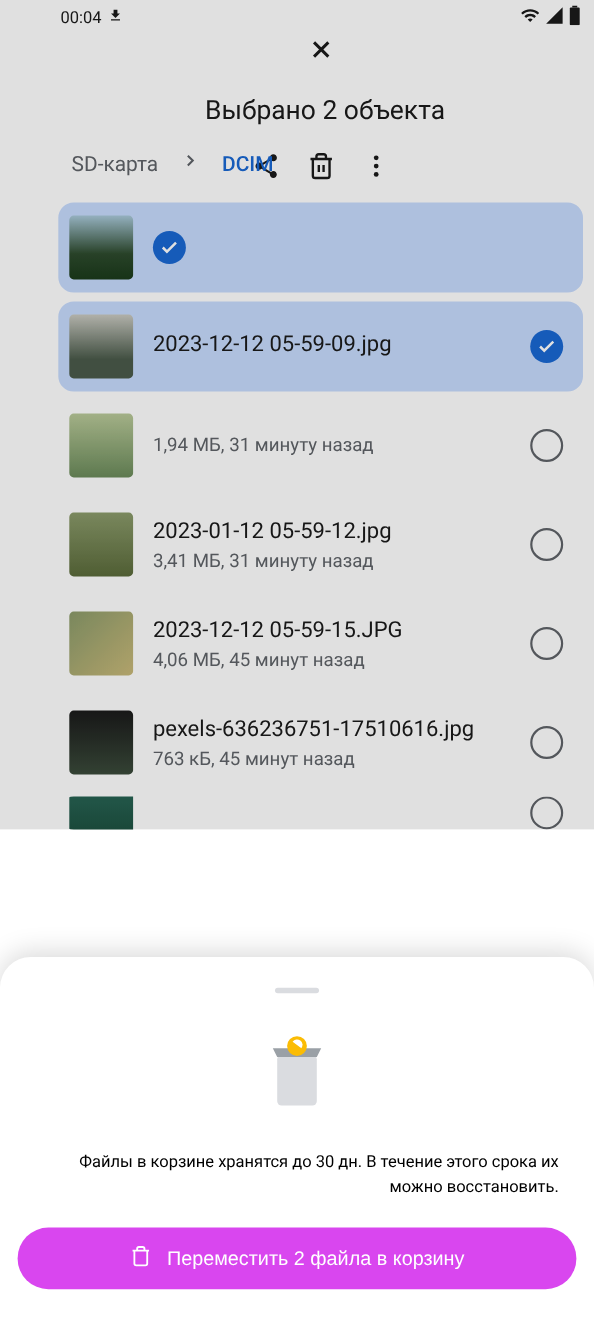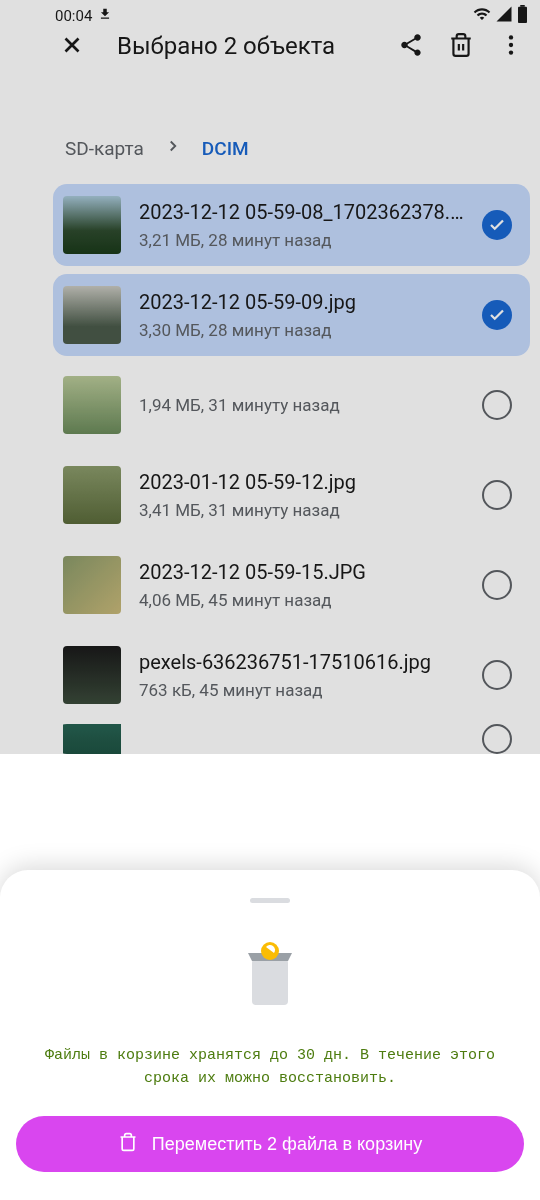--- a/index.html
+++ b/index.html
@@ -4,21 +4,21 @@
 <style>
   * { box-sizing: border-box; margin: 0; padding: 0; }
   html, body { width: 540px; height: 1200px; font-family: Roboto, -apple-system, sans-serif; background: #fff; overflow: hidden; }
   
   .dimmed { filter: brightness(0.88); background: #fff; padding-left: 43px; }
   
   .status-bar { height: 32px; display: flex; align-items: center; justify-content: space-between; padding: 0 12px; font-size: 15px; color: #1a1a1a; }
   .status-left { display: flex; align-items: center; gap: 6px; }
   .status-right { display: flex; align-items: center; gap: 4px; }
   
-  .toolbar { height: 80px; display: flex; align-items: flex-start; padding: 0 16px; gap: 24px; }
+  .toolbar { height: 80px; display: flex; align-items: center; padding: 0 16px; gap: 24px; flex-direction: column; }
   .toolbar-title { font-size: 24px; color: #1a1a1a; flex: 1; margin-left: 8px; }
   .toolbar-icons { display: flex; gap: 24px; align-items: center; }
   
   .breadcrumb { height: 72px; display: flex; align-items: center; padding: 0 22px; gap: 20px; font-size: 19px; }
   .breadcrumb-item { color: #5f6368; }
   .breadcrumb-item.active { color: #1967d2; font-weight: 500; }
   .breadcrumb-sep { color: #5f6368; }
   
   .file-list { padding: 0 10px; }
   .file-item { display: flex; align-items: center; padding: 12px 10px; gap: 18px; border-radius: 14px; margin-bottom: 8px; }
@@ -28,21 +28,21 @@
   .file-name { font-size: 20px; color: #1a1a1a; white-space: nowrap; overflow: hidden; text-overflow: ellipsis; margin-bottom: 6px; }
   .file-meta { font-size: 17px; color: #5f6368; }
   .file-check { width: 30px; height: 30px; flex-shrink: 0; margin-right: 8px; }
   .check-filled { background: #1967d2; border-radius: 50%; display: flex; align-items: center; justify-content: center; }
   .check-empty { border: 2.5px solid #5f6368; border-radius: 50%; }
   
   .bottom-sheet { position: absolute; bottom: 0; left: 0; right: 0; background: #fff; border-radius: 28px 28px 0 0; padding: 28px 16px 0; box-shadow: 0 -4px 24px rgba(0,0,0,0.15); }
   .sheet-handle { width: 40px; height: 5px; background: #dadce0; border-radius: 3px; margin: 0 auto 24px; }
   .sheet-icon { display: flex; justify-content: center; margin-bottom: 32px; margin-top: 10px; }
   .sheet-title { font-size: 24px; text-align: center; color: #1a1a1a; padding: 0 30px; line-height: 1.3; margin-bottom: 20px; }
-  .sheet-desc { font-size: 15px; text-align: center; color: #4d7c0f; padding: 0 16px; line-height: 1.5; margin-bottom: 26px; font-family: Liberation Mono, monospace; }
+  .sheet-desc { font-size: 15px; text-align: right; color: #000000; padding: 0 16px; line-height: 1.5; margin-bottom: 26px; }
   .sheet-btn { background: #d946ef; color: #fff; border: none; border-radius: 28px; height: 56px; width: 100%; font-size: 18px; display: flex; align-items: center; justify-content: center; gap: 14px; margin-bottom: 28px; cursor: pointer; }
   
   
   .thumb1 { background: linear-gradient(180deg, #a8c8d8 0%, #2d4a2d 60%, #1a3a1a 100%); }
   .thumb2 { background: linear-gradient(180deg, #c8c8c0 0%, #4a5a4a 70%); }
   .thumb3 { background: linear-gradient(180deg, #b8c898 0%, #6a8a5a 100%); }
   .thumb4 { background: linear-gradient(180deg, #8a9a6a 0%, #5a6a3a 100%); }
   .thumb5 { background: linear-gradient(135deg, #8a9a6a 0%, #c8b878 100%); }
   .thumb6 { background: linear-gradient(180deg, #1a1a1a 0%, #3a4a3a 100%); }
   .thumb7 { background: linear-gradient(180deg, #2a6a5a 0%, #1a4a3a 100%); }
@@ -114,36 +114,31 @@
       <svg width="18" height="18" viewBox="0 0 24 24" fill="none" stroke="#5f6368" stroke-width="2.5">
           <path d="M9 18l6-6-6-6"></path>
         </svg>
     </span>
     <span class="breadcrumb-item active">DCIM</span>
   </div>
 
   <div class="file-list">
     <div class="file-item selected">
       <div class="file-thumb thumb1"></div>
-      <div class="file-info">
-        <div class="file-name">2023-12-12 05-59-08_1702362378.j…</div>
-        <div class="file-meta">3,21 МБ, 28 минут назад</div>
-      </div>
       <div class="file-check check-filled">
         <svg width="18" height="18" viewBox="0 0 24 24" fill="none" stroke="#fff" stroke-width="3">
             <path d="M20 6L9 17l-5-5"></path>
           </svg>
       </div>
     </div>
 
     <div class="file-item selected">
       <div class="file-thumb thumb2"></div>
       <div class="file-info">
         <div class="file-name">2023-12-12 05-59-09.jpg</div>
-        <div class="file-meta">3,30 МБ, 28 минут назад</div>
       </div>
       <div class="file-check check-filled">
         <svg width="18" height="18" viewBox="0 0 24 24" fill="none" stroke="#fff" stroke-width="3">
             <path d="M20 6L9 17l-5-5"></path>
           </svg>
       </div>
     </div>
 
     <div class="file-item">
       <div class="file-thumb thumb3"></div>

